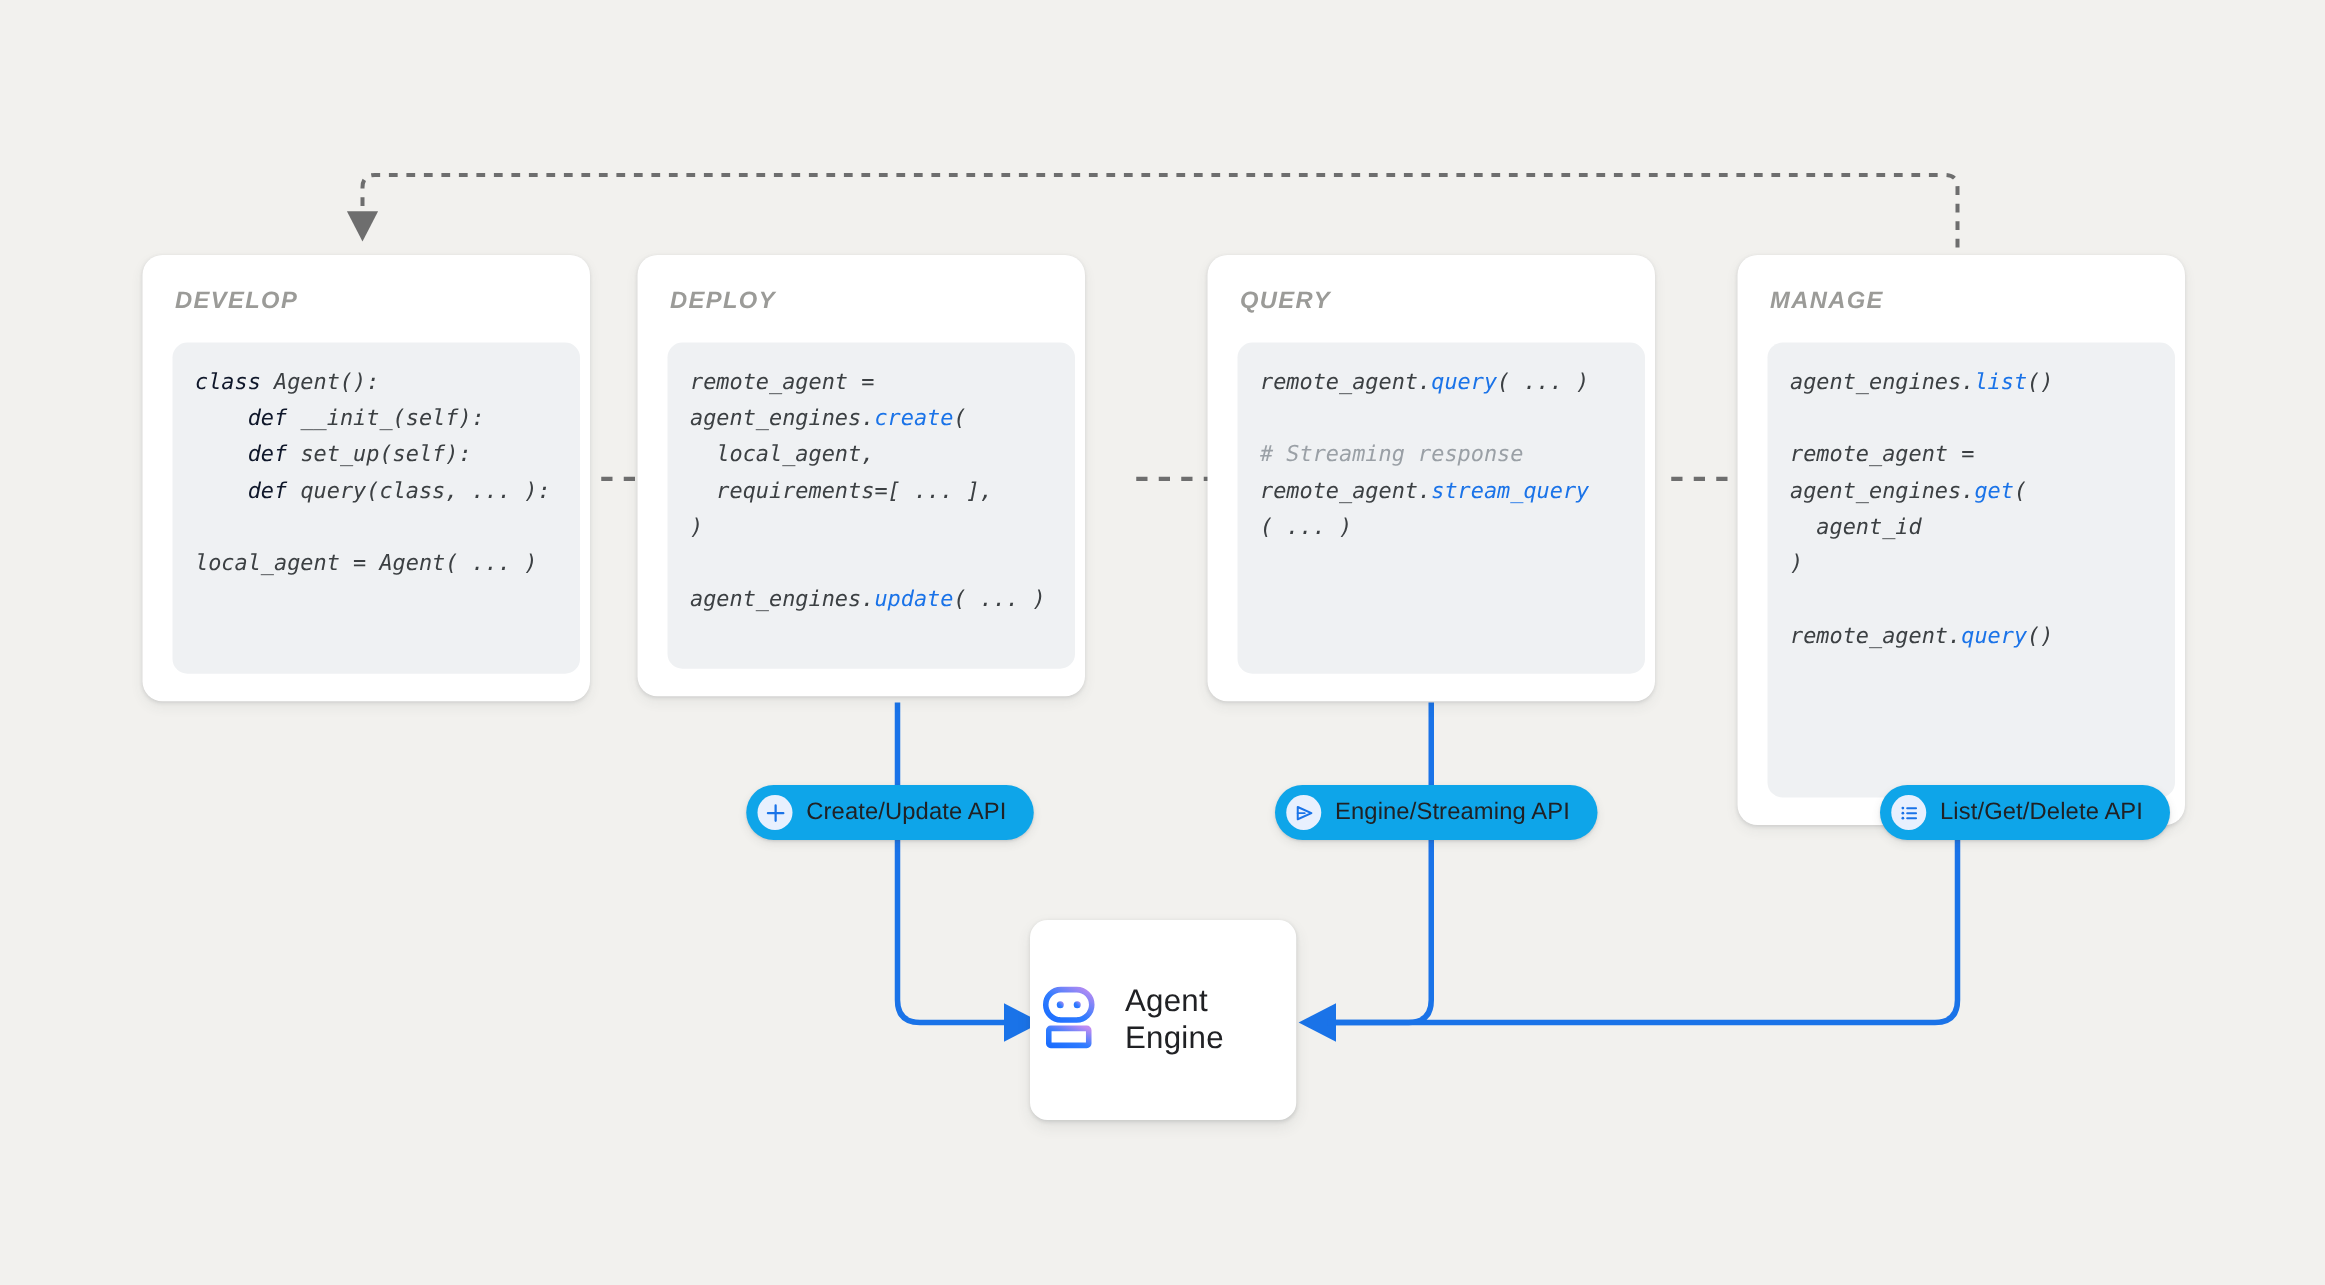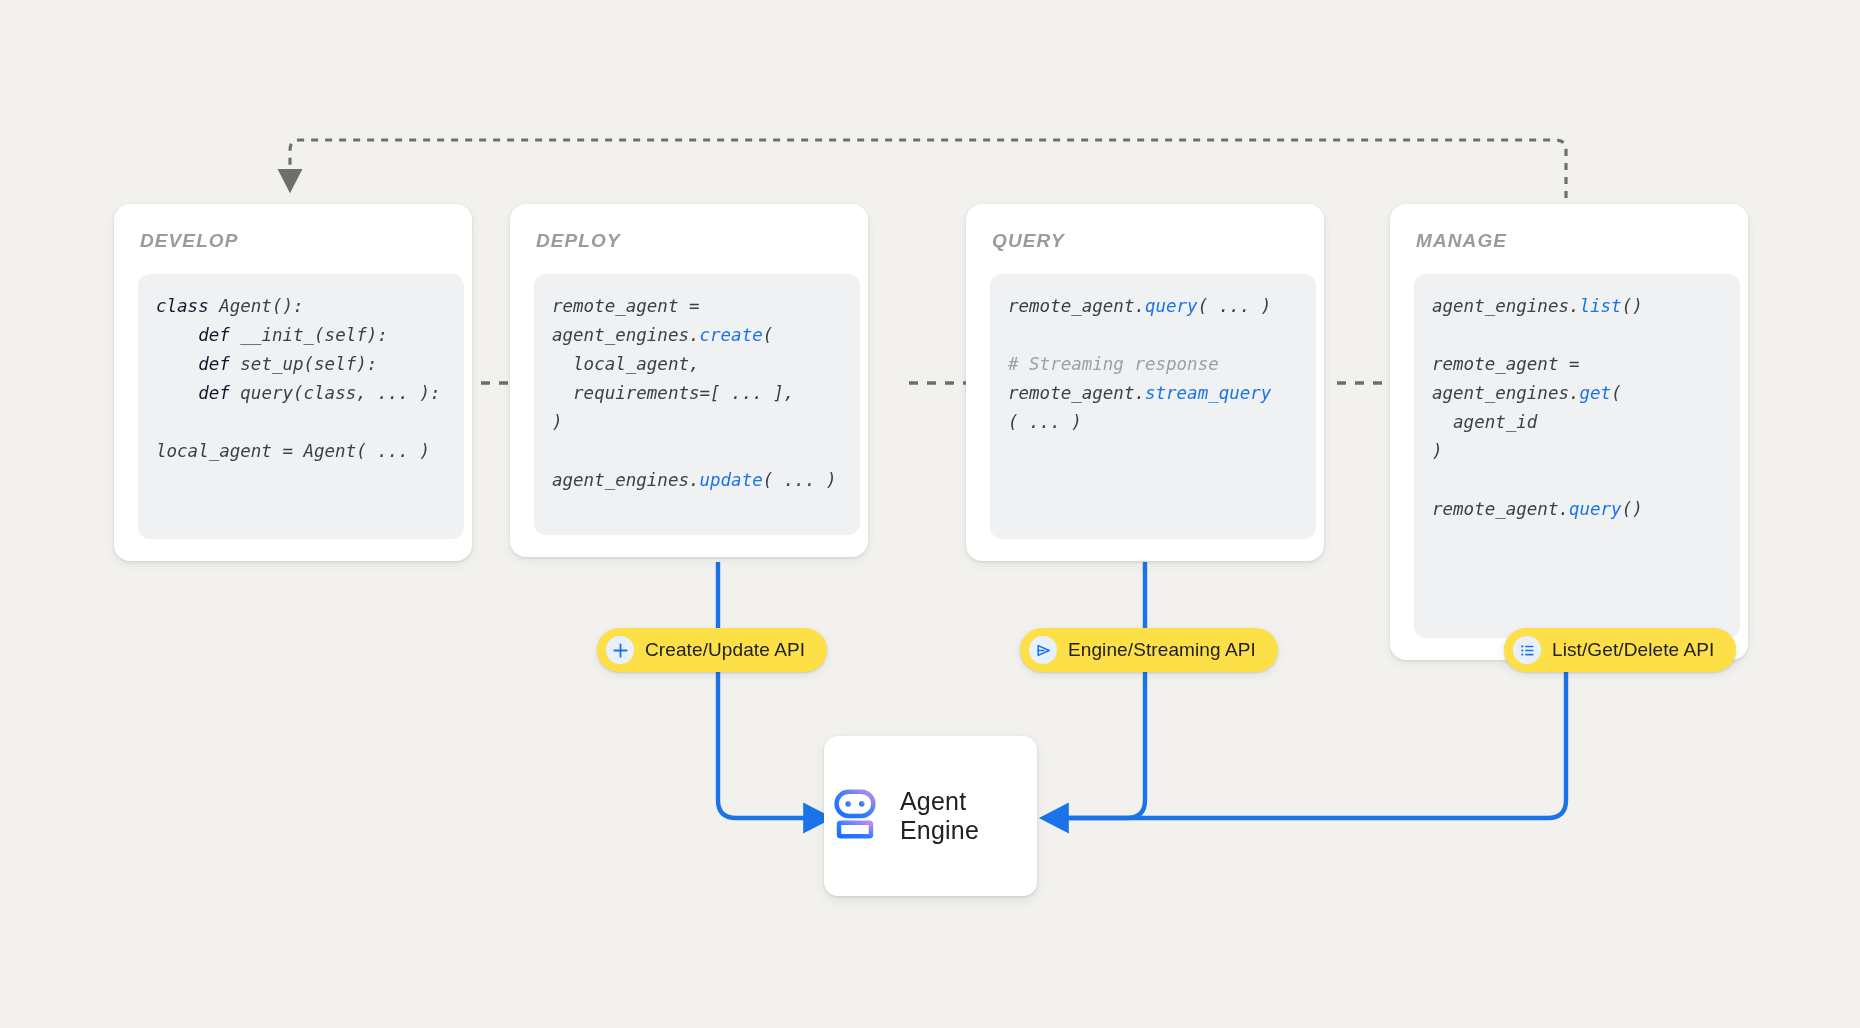--- a/index.html
+++ b/index.html
@@ -63,21 +63,21 @@
     overflow: hidden;
   }
   .code .kw { color: #0f172a; }
   .code .fn { color: #1a73e8; }
   .code .cm { color: #9aa0a6; }
 
   
   .pill {
     position: absolute;
     height: 44px;
-    background: #fde047;
+    background: #0ea5e9;
     border-radius: 22px;
     box-shadow: 0 1px 2px rgba(60,64,67,.16), 0 3px 8px rgba(60,64,67,.10);
     display: flex;
     align-items: center;
     gap: 11px;
     padding: 0 22px 0 9px;
     box-sizing: border-box;
     white-space: nowrap;
     z-index: 5;
     justify-content: center;

